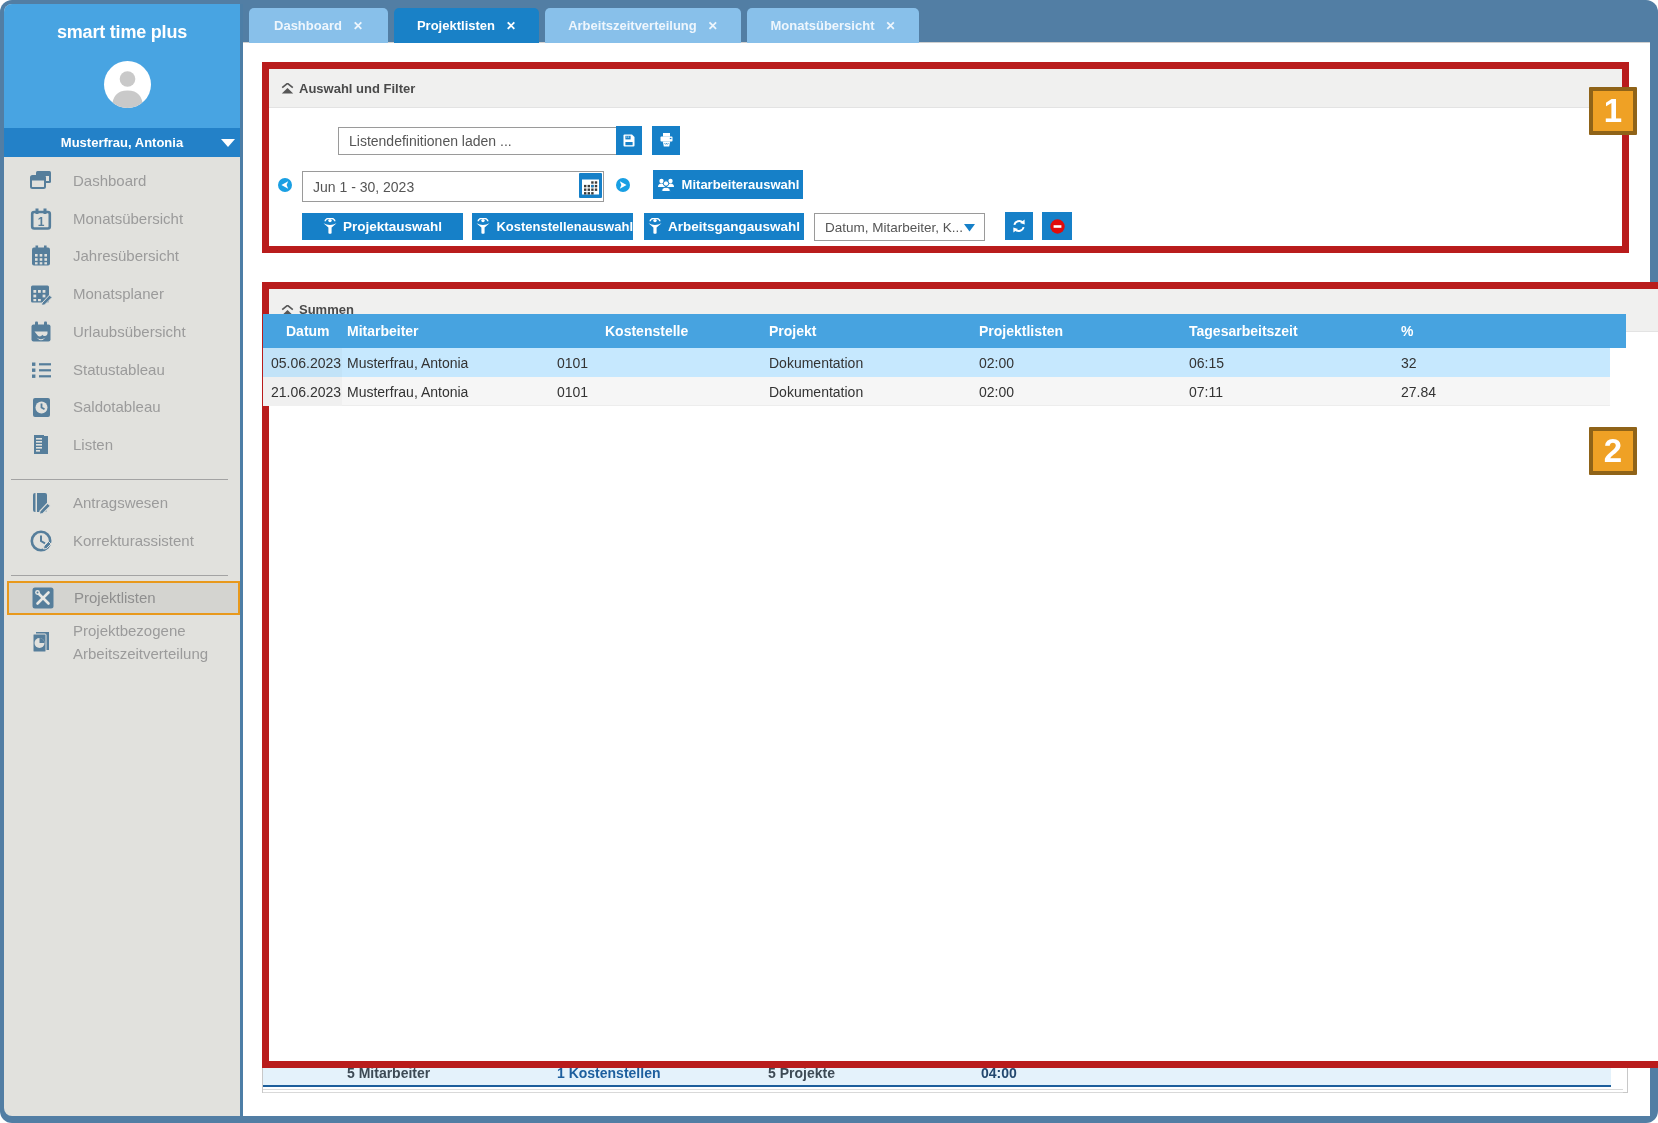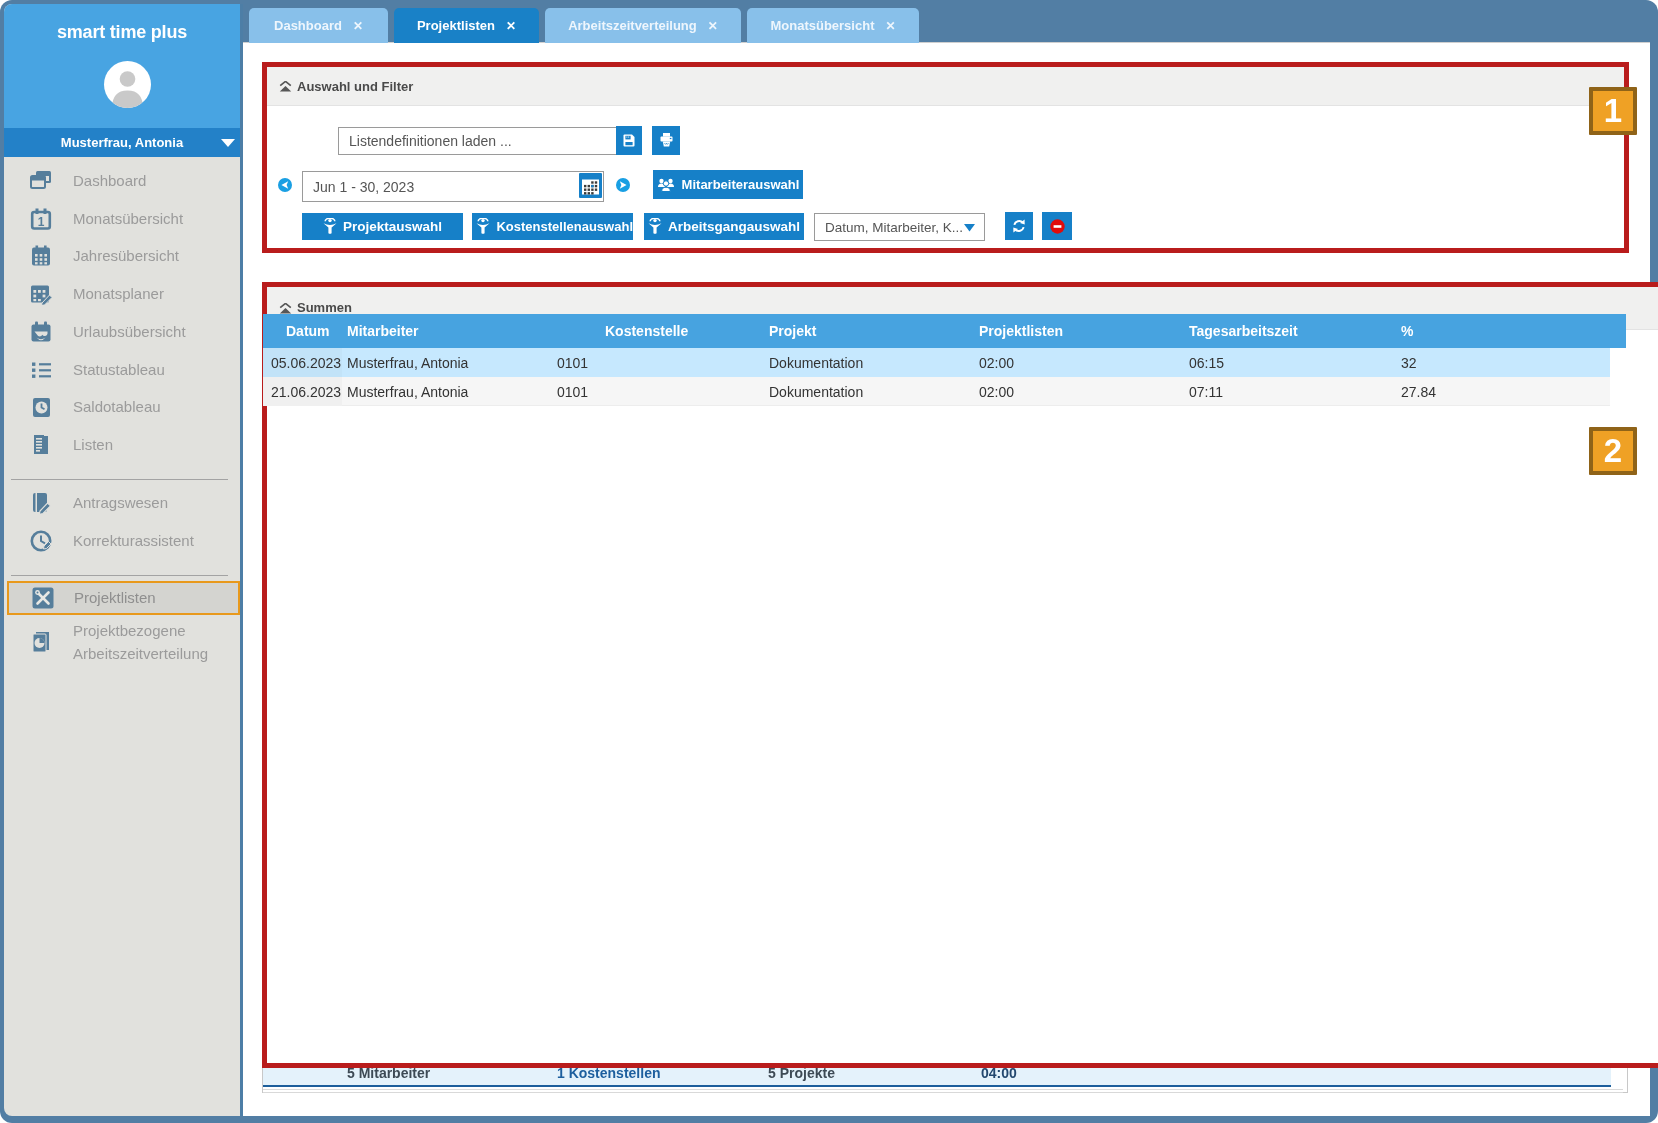--- a/index.html
+++ b/index.html
@@ -24,21 +24,21 @@
 .mi-active .mi-ico { left:23px; top:4px; }
 .mi-active .mi-txt { left:65px; line-height:30px; }
 .mi-two { height:52px; }
 .mi-two .mi-ico { top:14px; }
 .mi-two .mi-txt { line-height:23px; top:2px; }
 
 .tab { position:absolute; z-index:2; top:8px; height:35px; border-radius:5px 5px 0 0; font-size:13px; font-weight:bold; color:#eef6fd; text-align:center; line-height:35px; background:#88c0ea; }
 .tab .x { font-size:12px; margin-left:11px; }
 .tab.active { background:#1981c7; color:#fff; }
 
-.panel { border:5px solid #b91c1c; background:#fff; z-index:1; }
+.panel { border:7px solid #b91c1c; background:#fff; z-index:1; }
 .p-head { position:absolute; left:0; top:0; width:100%; height:39px; background:#f0f0ef; border-bottom:1px solid #e3e3e3; }
 .p-head .ph-txt { position:absolute; left:30px; top:12px; font-size:13px; font-weight:bold; color:#4a4a4a; }
 
 .sel { position:absolute; background:#fff; border:1px solid #9a9a9a; font-size:14px; color:#555; z-index:2; white-space:nowrap; }
 .sel .st { position:absolute; left:10px; top:5px; }
 .btn { position:absolute; background:#1680c8; color:#fff; font-size:13.5px; font-weight:bold; text-align:center; z-index:2; white-space:nowrap; }
 .circle { position:absolute; width:14px; height:14px; border-radius:50%; background:#199fe3; z-index:2; }
 
 .th { position:absolute; background:#47a3e0; color:#fff; font-size:14px; font-weight:bold; z-index:2; white-space:nowrap; }
 .cell { position:absolute; font-size:14px; color:#333; z-index:3; white-space:nowrap; }

